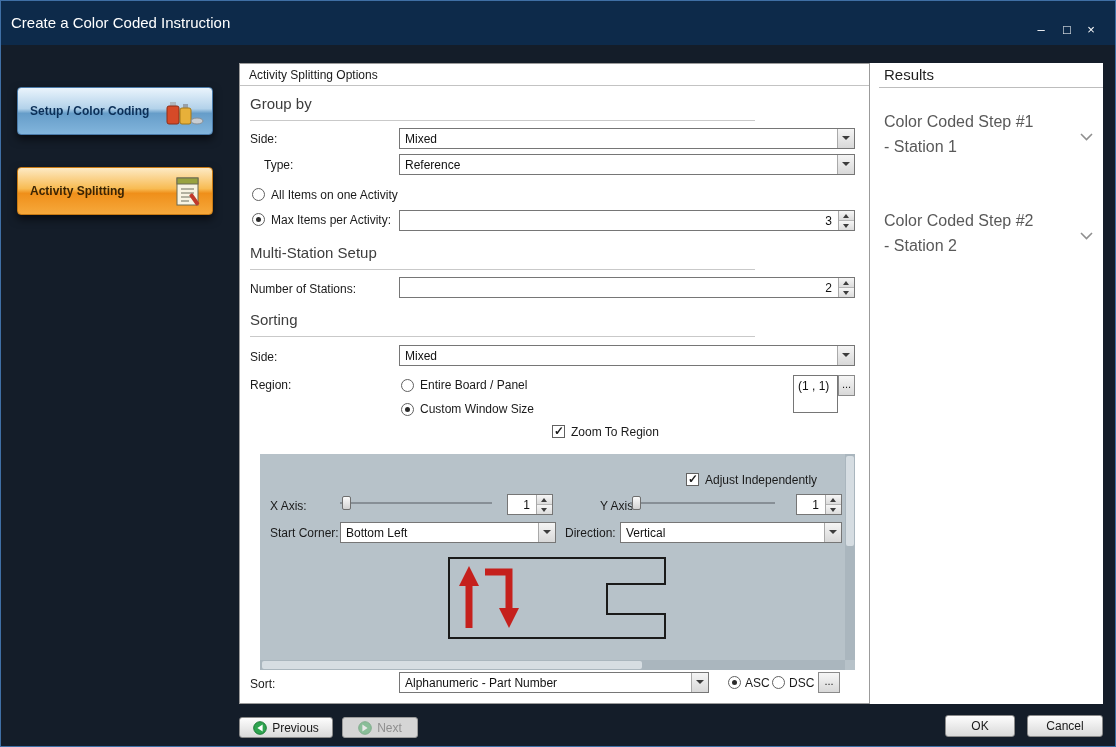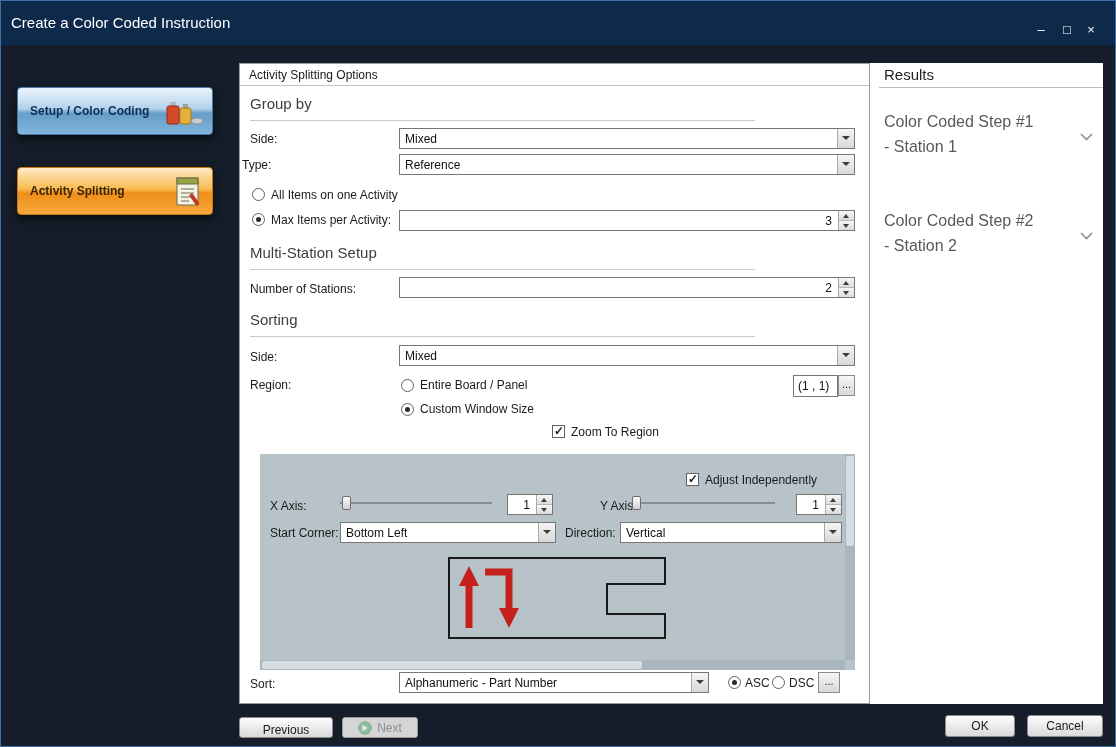--- a/index.html
+++ b/index.html
@@ -59,21 +59,21 @@
 
   .radio { position:absolute; width:13px; height:13px; border:1px solid #616161;
            border-radius:50%; background:#fff; }
   .radio.checked::after { content:""; position:absolute; left:3px; top:3px; width:5px; height:5px;
            border-radius:50%; background:#2b2b2b; }
 
   .checkbox { position:absolute; width:13px; height:13px; border:1px solid #616161; background:#fff; }
   .checkbox.checked::after { content:"\2713"; position:absolute; left:1px; top:-2px;
            font-size:12px; font-weight:bold; color:#1a1a1a; }
 
-  .textbox { position:absolute; height:22px; background:#fff; border:1px solid #767676;padding-left:11px; }
+  .textbox { position:absolute; height:38px; background:#fff; border:1px solid #767676;padding-left:11px; }
   .textbox span { position:absolute; left:4px; top:3px; font-size:12px; color:#111; white-space:nowrap; }
   .mini-btn { position:absolute; height:21px; background:linear-gradient(#f6f6f6,#d8d8d8);
               border:1px solid #8a8a8a; font-size:11px; line-height:17px; text-align:center; color:#222; }
 
   .gray-panel { position:absolute; left:20px; top:382px; width:595px; height:216px; background:#b7c2c9;margin-top:8px; }
   .gp-lbl { position:absolute; font-size:12px; color:#1a1a1a; white-space:nowrap; }
   .slider { position:absolute; height:16px; }
   .slider .track { position:absolute; left:0; right:0; top:7px; height:2px; background:#878f96; }
   .slider .thumb { position:absolute; left:2px; top:1px; width:9px; height:14px; border-radius:2px;
               background:linear-gradient(#fbfbfb,#d2d2d2); border:1px solid #6f6f6f; }
@@ -150,21 +150,21 @@
 
       <div class="heading" style="left:10px; top:31px;">Group by</div>
       <div class="rule" style="left:10px; top:56px; width:505px;"></div>
 
       <div class="lbl" style="left:10px; top:68px;">Side:</div>
       <div class="combo" style="left:159px; top:64px; width:456px;">
         <span class="combo-val">Mixed</span>
         <span class="combo-btn"></span>
       </div>
 
-      <div class="lbl" style="left:2px; top:94px;">Type:</div>
+      <div class="lbl" style="left:24px; top:94px;">Type:</div>
       <div class="combo" style="left:159px; top:90px; width:456px;text-decoration:underline;">
         <span class="combo-val">Reference</span>
         <span class="combo-btn"></span>
       </div>
 
       <span class="radio" style="left:12px; top:124px;"></span>
       <div class="lbl" style="left:31px; top:124px;">All Items on one Activity</div>
 
       <span class="radio checked" style="left:12px; top:149px;"></span>
       <div class="lbl" style="left:31px; top:149px;">Max Items per Activity:</div>
@@ -304,21 +304,21 @@
         </div>
         <span class="result-chevron">
           <svg width="13" height="8" viewBox="0 0 13 8">
               <polyline points="1,1 6.5,6.5 12,1" fill="none" stroke="#8f8f8f" stroke-width="1.6"></polyline>
             </svg>
         </span>
       </div>
     </div>
   </div>
 
-  <div class="footer-btn" style="left:238px; top:716px; width:94px; height:21px;flex-direction:column;">
+  <div class="footer-btn" style="left:238px; top:716px; width:94px; height:21px;">
     <svg width="14" height="14" viewBox="0 0 14 14">
       <circle cx="7" cy="7" r="6.3" fill="#2ea44f" stroke="#1c7a36"></circle>
       <path d="M9.6 3.6 L4.4 7 L9.6 10.4 Z" fill="#ffffff"></path>
     </svg>
     <span>Previous</span>
   </div>
 
   <div class="footer-btn disabled" style="left:341px; top:716px; width:76px; height:21px;">
     <svg width="14" height="14" viewBox="0 0 14 14">
       <circle cx="7" cy="7" r="6.3" fill="#2ea44f" stroke="#1c7a36"></circle>

